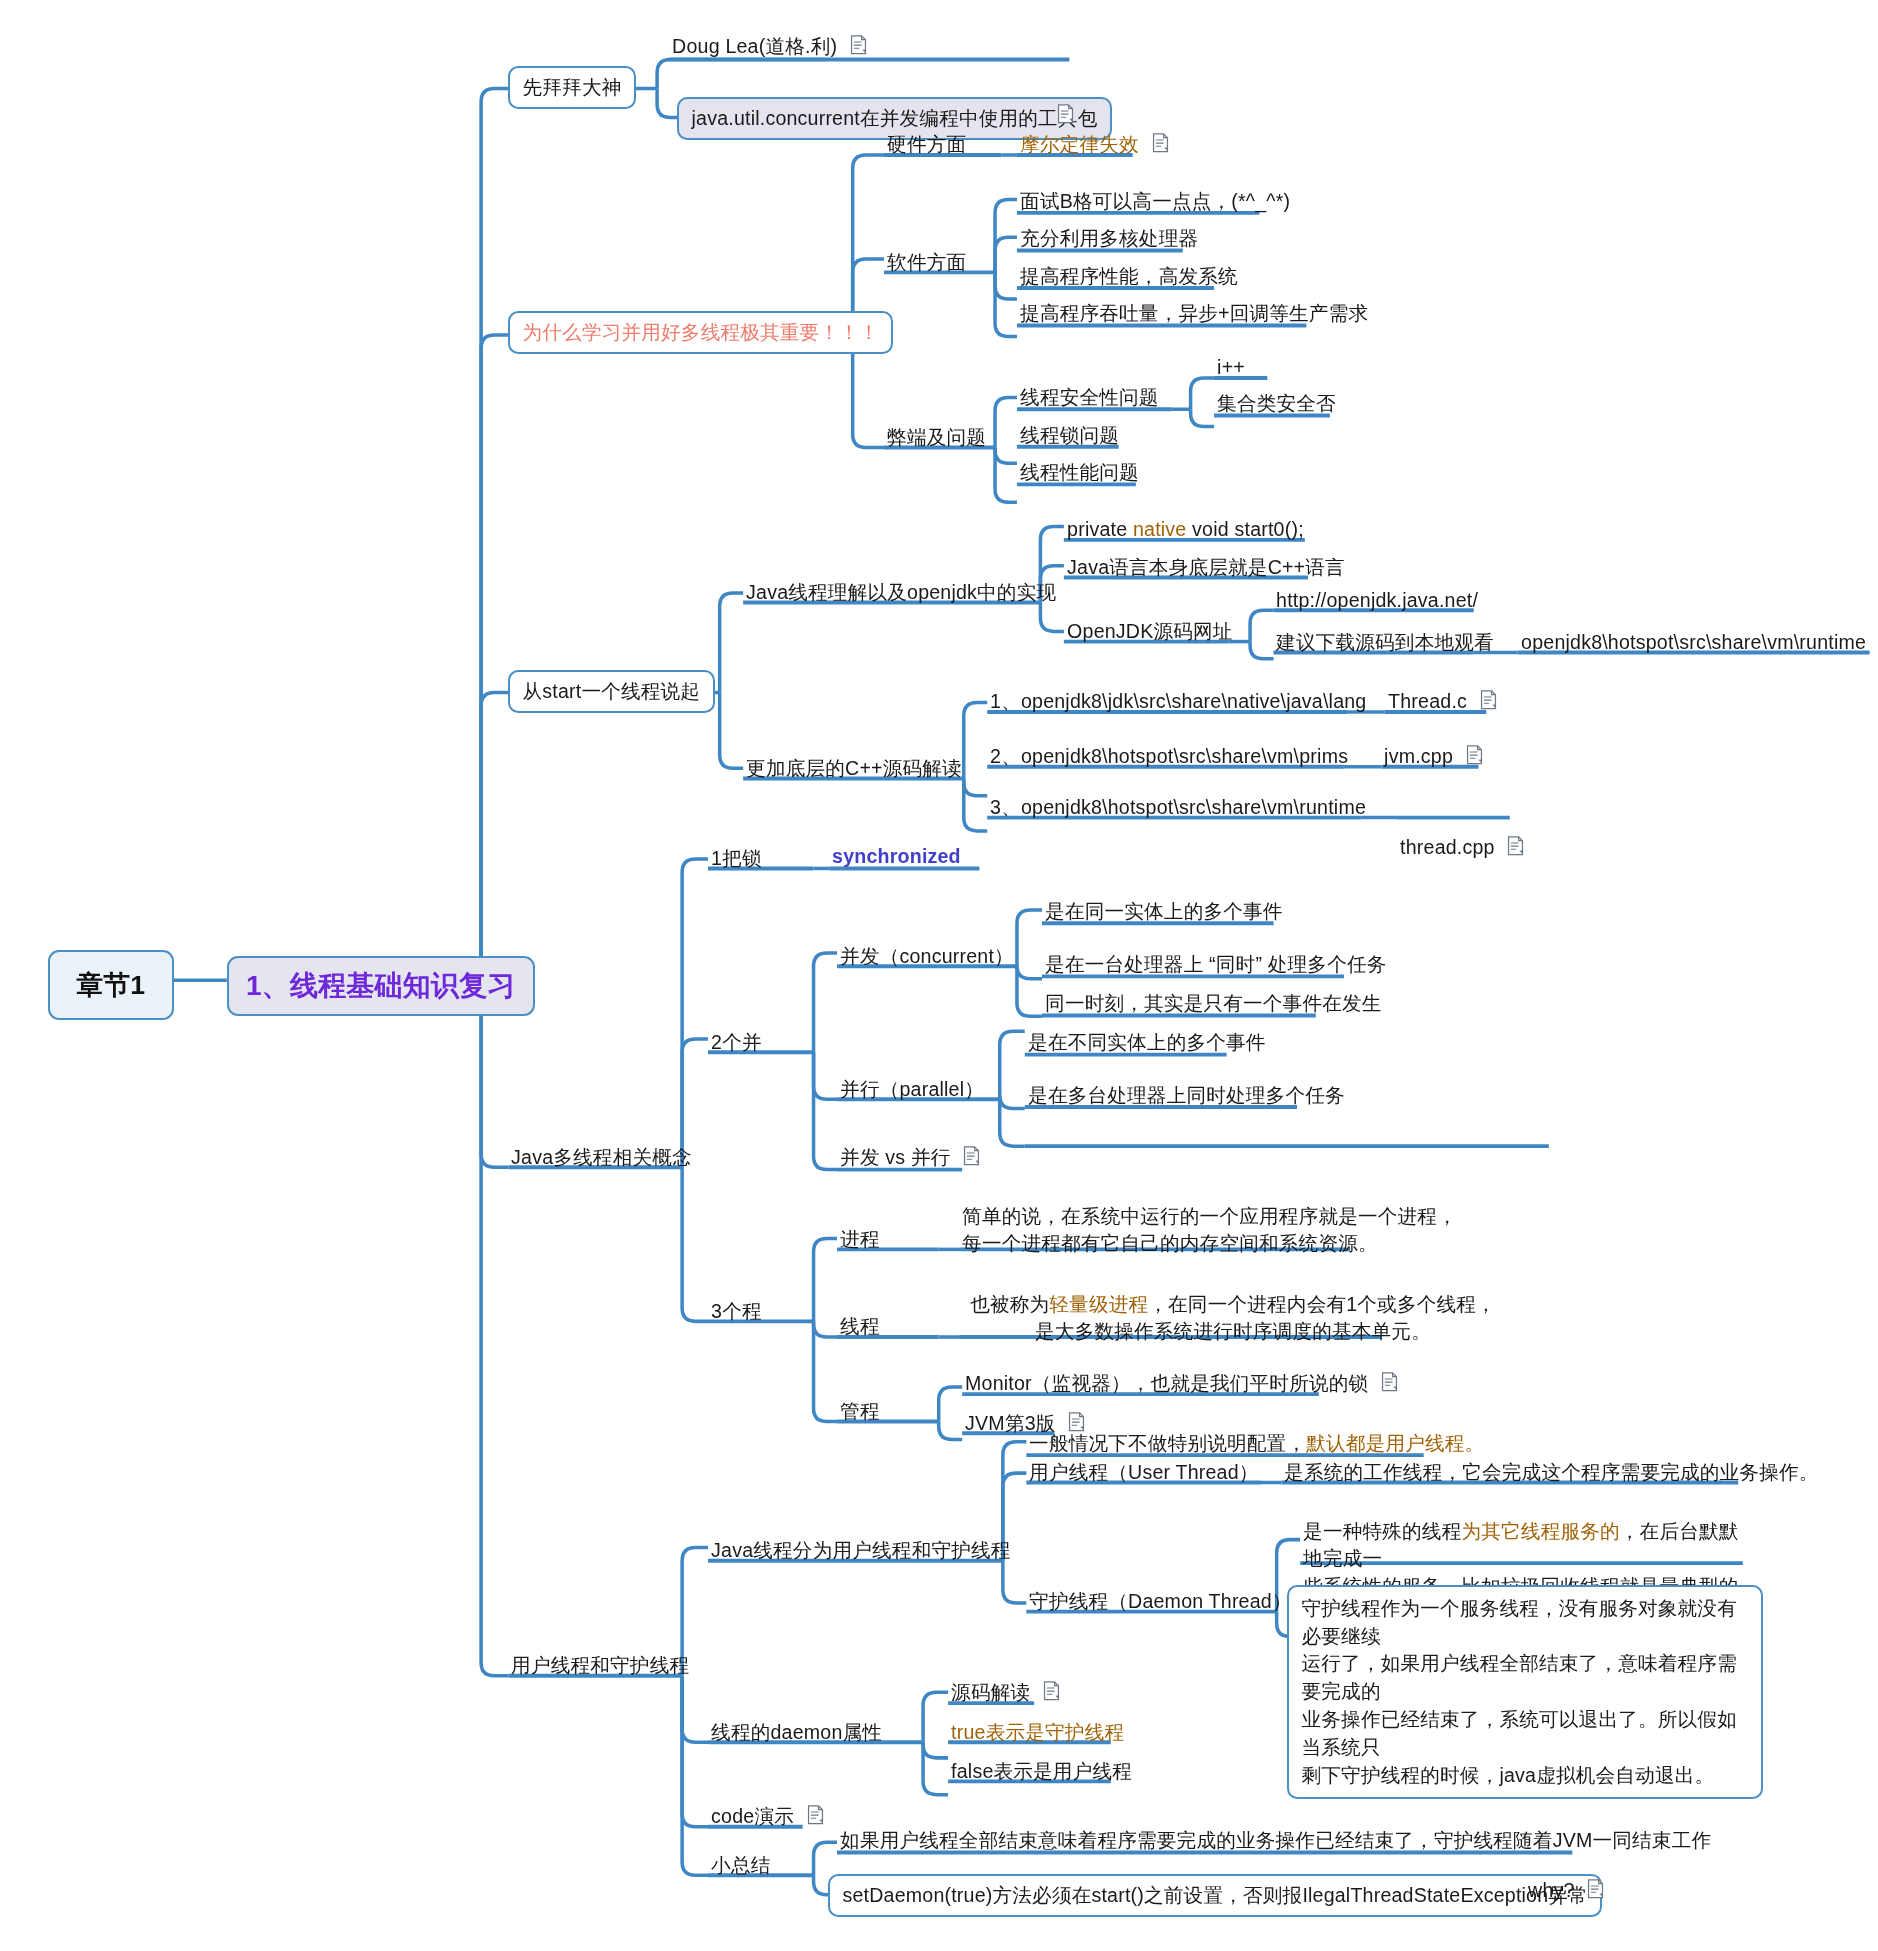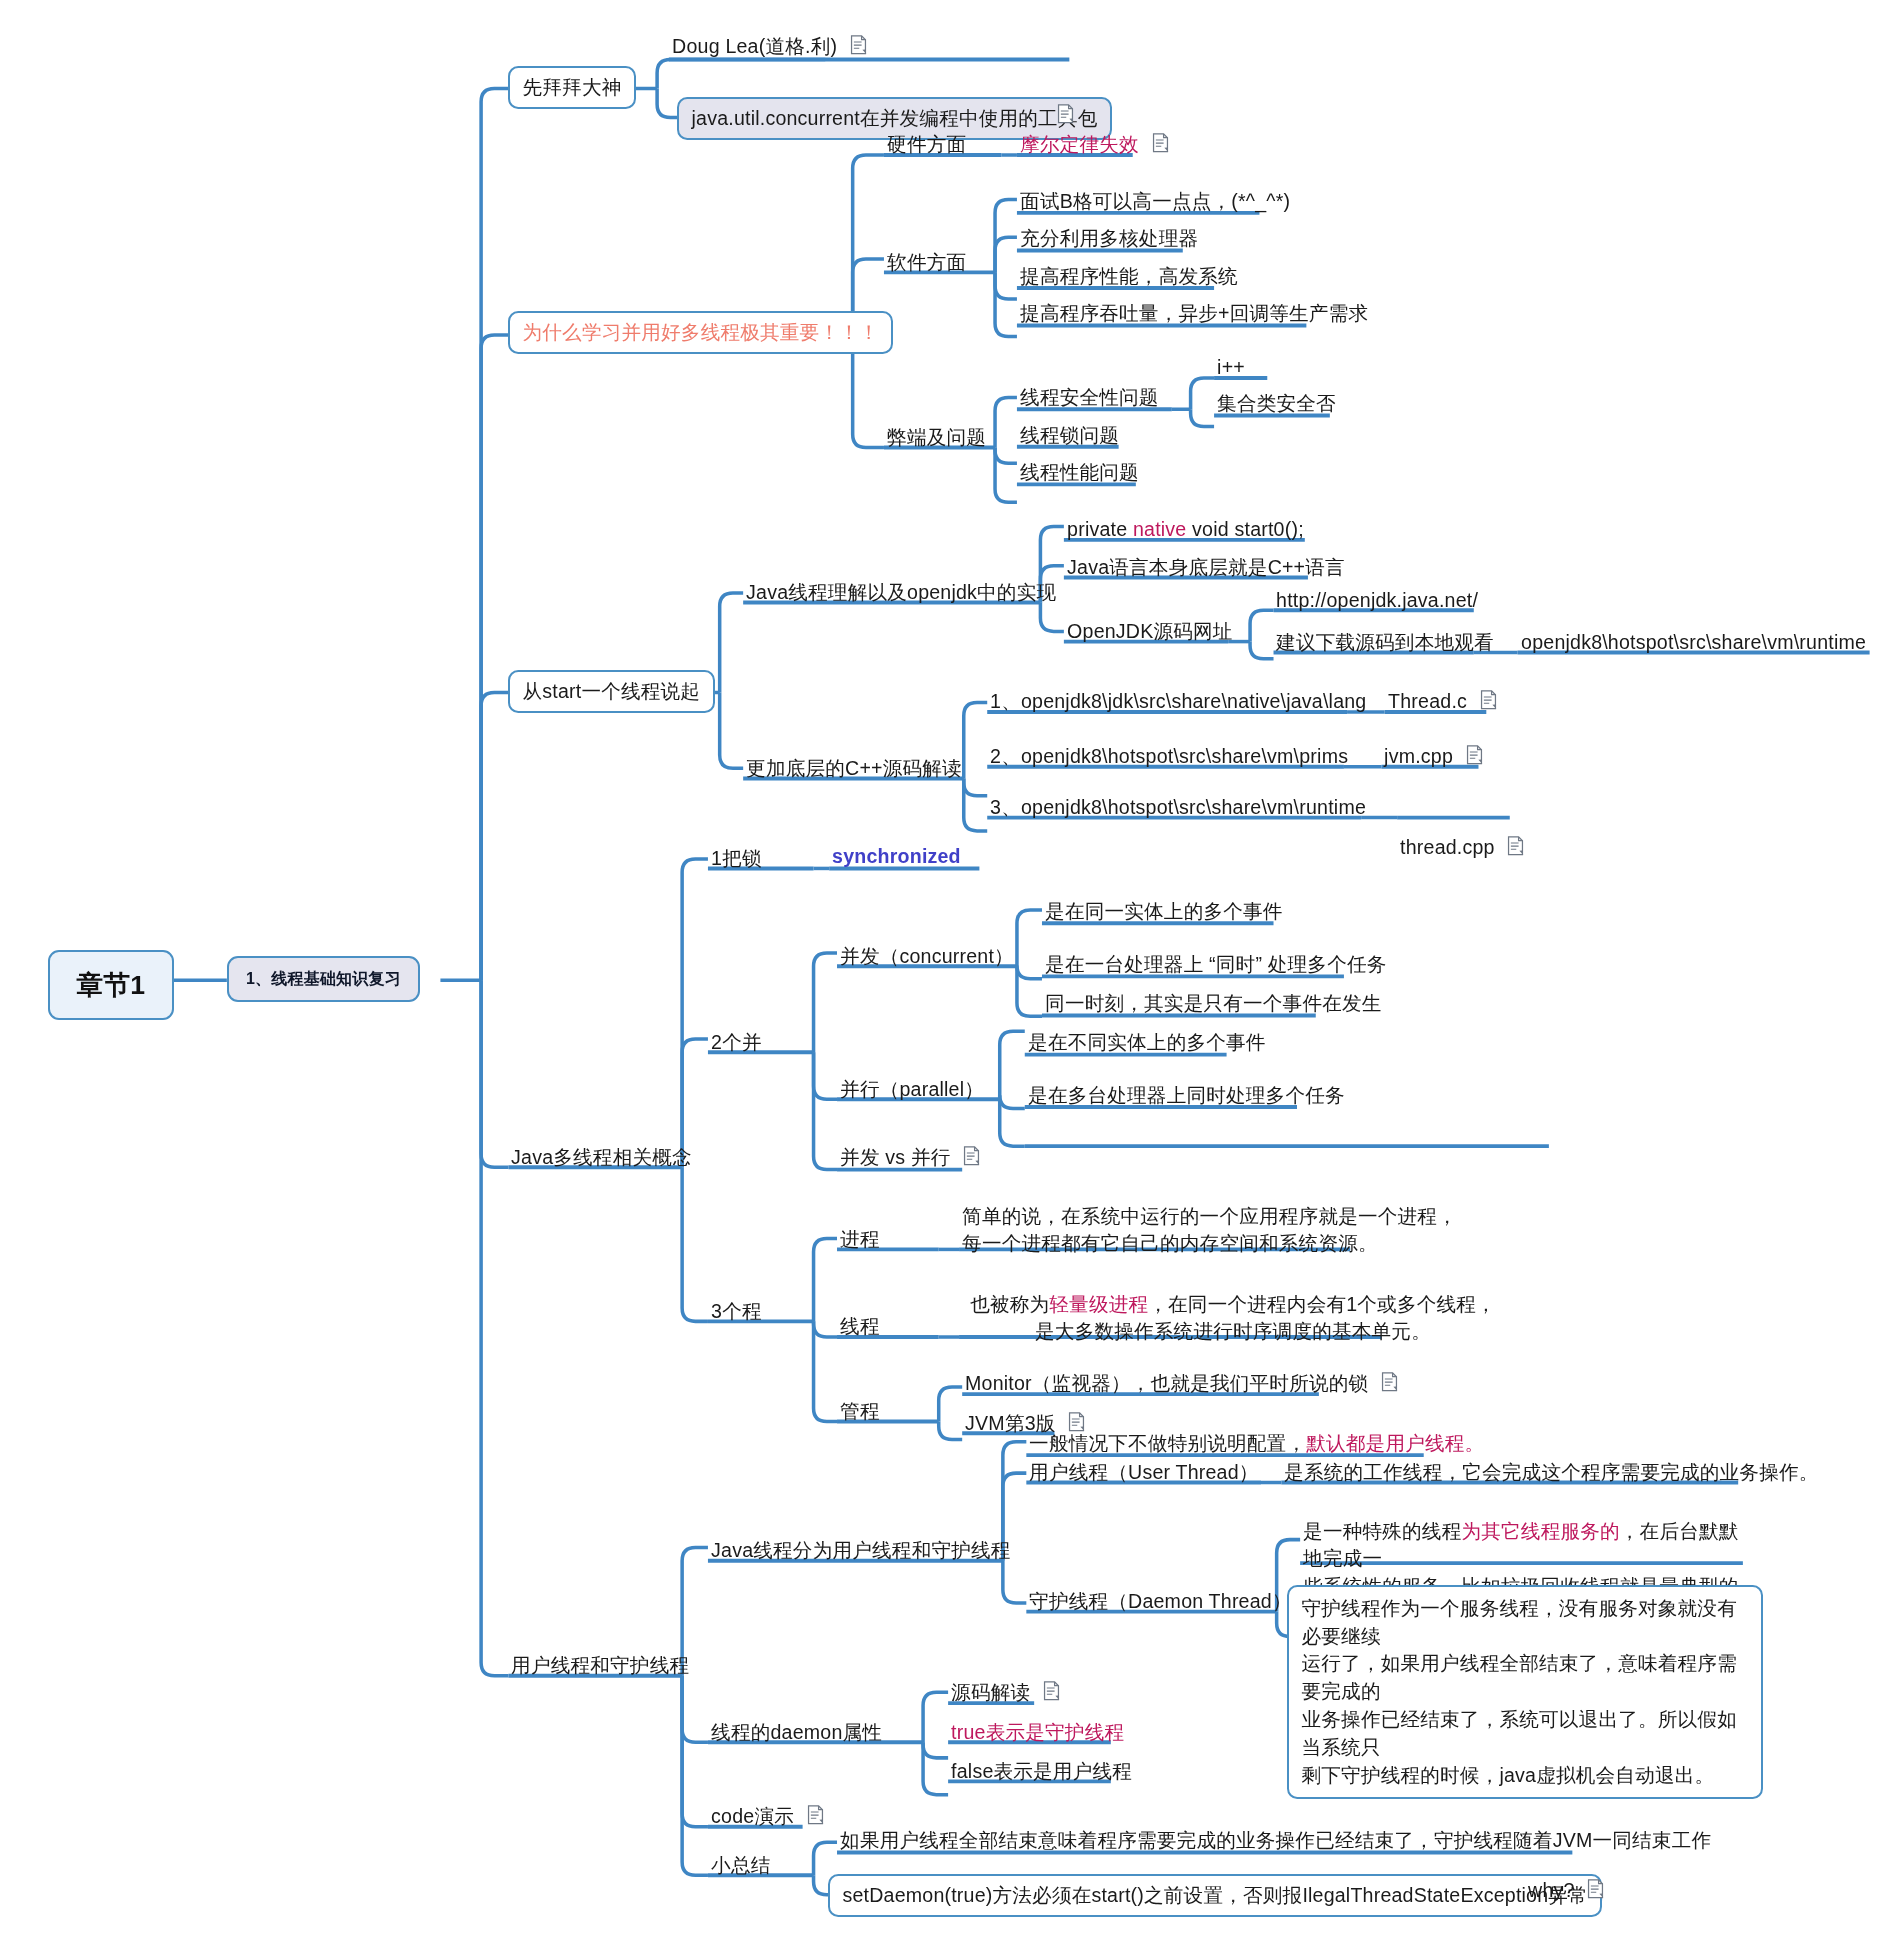--- a/index.html
+++ b/index.html
@@ -18,32 +18,32 @@
   .node {
     position:absolute; white-space:nowrap; line-height:1.22;
     font-size:19.6px; letter-spacing:0.2px;
   }
   .root {
     border:2.3px solid #4a90c4; border-radius:11px; background:#eaf2fa;
     font-weight:bold; font-size:26.6px; padding:17px 26.6px; color:#111;
   }
   .lvl1 {
     border:2.3px solid #4a90c4; border-radius:11px; background:#e5e5ef;
-    font-weight:bold; font-size:16px; padding:11px 17px; color:#0f172a;
+    font-weight:bold; font-size:28px; padding:11px 17px; color:#6d28d9;
   }
   .boxed {
     border:2.3px solid #4a90c4; border-radius:10.2px; background:#e4e4ee;
     padding:7.8px 12.5px; font-size:19.6px;
   }
   .boxplain {
     border:2.3px solid #4a90c4; border-radius:10.2px; background:#fff;
     padding:7.8px 12.5px; font-size:19.6px;
   }
   .plain { padding:1.6px 3.1px 5.5px 3.1px; }
-  .red { color:#be185d; }
+  .red { color:#a16207; }
   .redsoft { color:#ef7c6c; }
   .blueb { color:#4040c8; font-weight:bold; }
   .multi { white-space:normal; line-height:1.42; }
   .note {
     display:inline-block; width:17px; height:20.3px; vertical-align:-3.1px;
     margin-left:7px; position:relative;
   }
   .note svg { display:block; }
 </style>
 </head>

